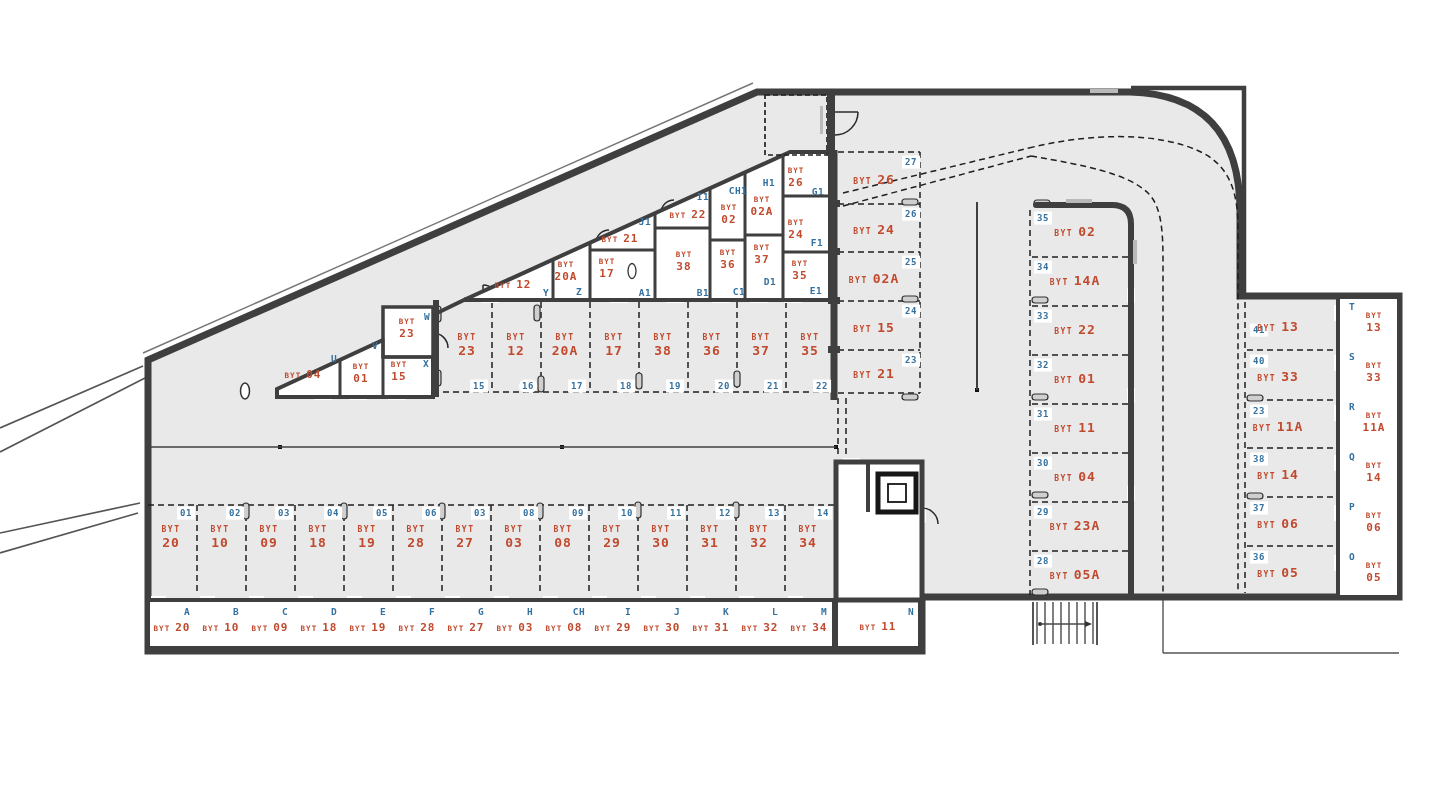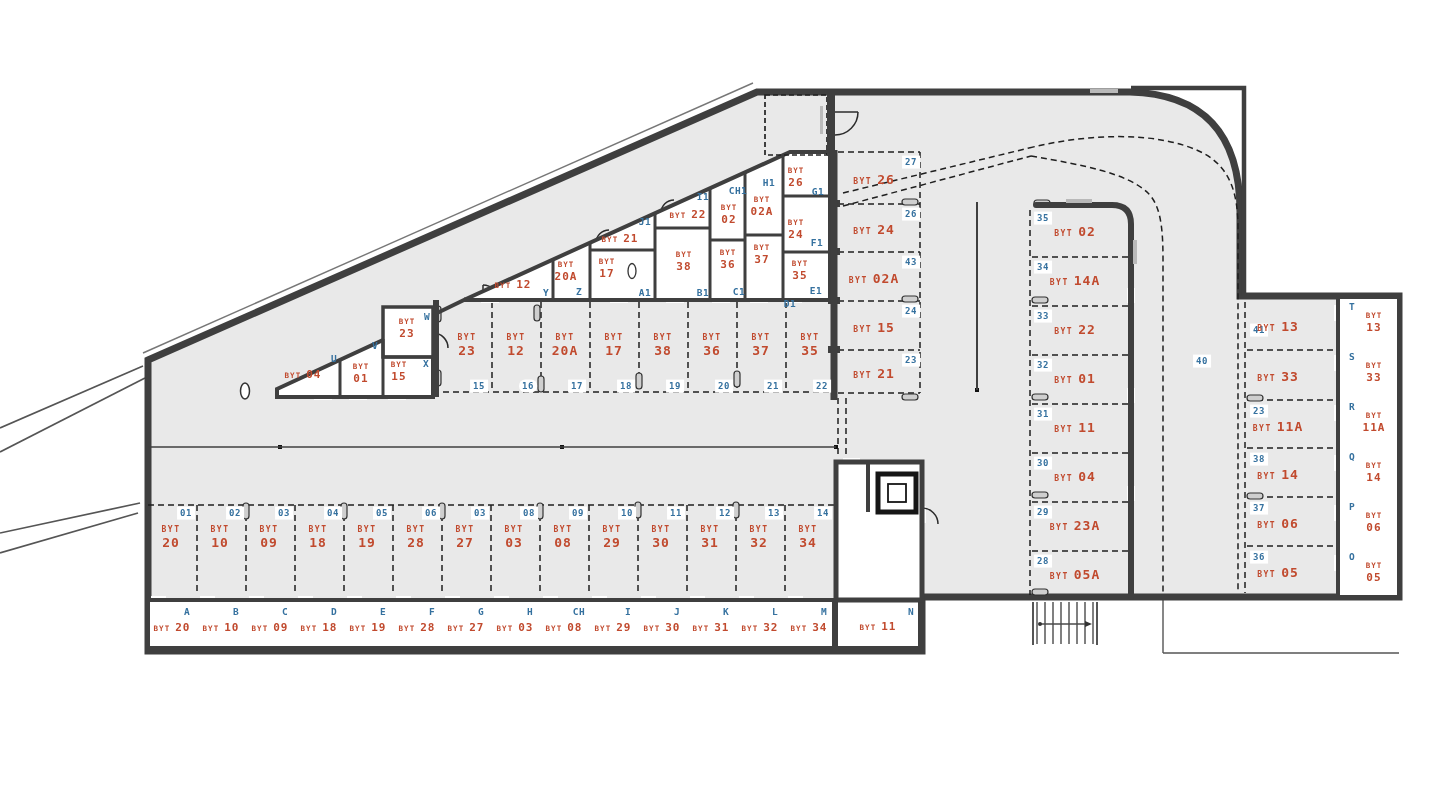--- a/index.html
+++ b/index.html
@@ -430,21 +430,21 @@
       <div class="badge" style="left: 911px; top: 162px;">27</div>
       <div class="lbl inl" style="left: 874px; top: 179px;">
         <span class="p">BYT</span>
         <span class="n">26</span>
       </div>
       <div class="badge" style="left: 911px; top: 214px;">26</div>
       <div class="lbl inl" style="left: 874px; top: 229px;">
         <span class="p">BYT</span>
         <span class="n">24</span>
       </div>
-      <div class="badge" style="left: 911px; top: 262px;">43</div>
+      <div class="badge" style="left: 911px; top: 262px;">25</div>
       <div class="lbl inl" style="left: 874px; top: 277.5px;">
         <span class="p">BYT</span>
         <span class="n">02A</span>
       </div>
       <div class="badge" style="left: 911px; top: 311px;">24</div>
       <div class="lbl inl" style="left: 874px; top: 326.5px;">
         <span class="p">BYT</span>
         <span class="n">15</span>
       </div>
       <div class="badge" style="left: 911px; top: 360px;">23</div>
@@ -490,21 +490,21 @@
       <div class="badge" style="left: 1043px; top: 561px;">28</div>
       <div class="lbl inl" style="left: 1075px; top: 574px;">
         <span class="p">BYT</span>
         <span class="n">05A</span>
       </div>
       <div class="badge" style="left: 1259px; top: 330px;">41</div>
       <div class="lbl inl" style="left: 1278px; top: 326px;">
         <span class="p">BYT</span>
         <span class="n">13</span>
       </div>
-      <div class="badge" style="left: 1202px; top: 361px;">40</div>
+      <div class="badge" style="left: 1259px; top: 361px;">40</div>
       <div class="lbl inl" style="left: 1278px; top: 376px;">
         <span class="p">BYT</span>
         <span class="n">33</span>
       </div>
       <div class="badge" style="left: 1259px; top: 411px;">23</div>
       <div class="lbl inl" style="left: 1278px; top: 426px;">
         <span class="p">BYT</span>
         <span class="n">11A</span>
       </div>
       <div class="badge" style="left: 1259px; top: 459px;">38</div>
@@ -669,21 +669,21 @@
       <div class="ref" style="left: 703px; top: 293px;">B1</div>
       <div class="lbl stack sm" style="left: 728px; top: 259px;">
         <span class="p">BYT</span>
         <span class="n">36</span>
       </div>
       <div class="ref" style="left: 739px; top: 292px;">C1</div>
       <div class="lbl stack sm" style="left: 762px; top: 254px;">
         <span class="p">BYT</span>
         <span class="n">37</span>
       </div>
-      <div class="ref" style="left: 770px; top: 304px; margin-left: 20px;">D1</div>
+      <div class="ref" style="left: 770px; top: 282px;">D1</div>
       <div class="lbl stack sm" style="left: 800px; top: 270px;">
         <span class="p">BYT</span>
         <span class="n">35</span>
       </div>
       <div class="ref" style="left: 816px; top: 291px;">E1</div>
       <div class="lbl sm" style="left: 620px; top: 238px;">
         <span class="p">BYT</span>
         <span class="n">21</span>
       </div>
       <div class="ref" style="left: 645px; top: 222px;">J1</div>

